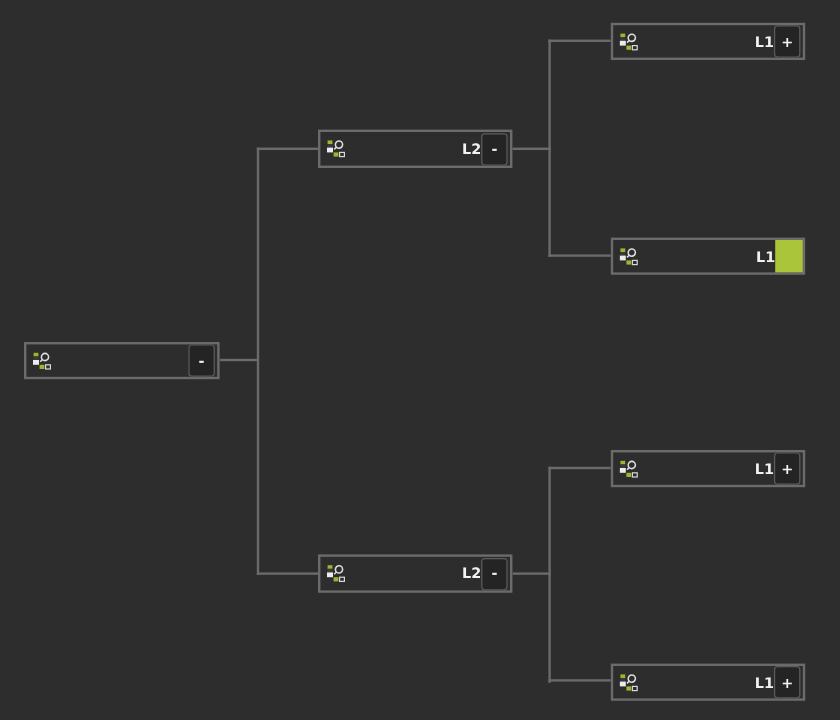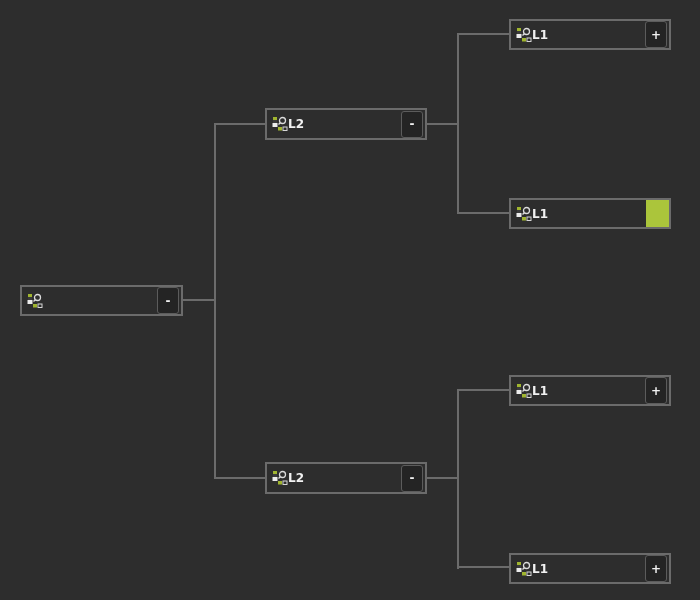--- a/index.html
+++ b/index.html
@@ -26,21 +26,21 @@
     align-items: center;
     padding-left: 5px;
   }
   .node-icon {
     width: 16px;
     height: 16px;
     flex: 0 0 16px;
   }
   .node-label {
     flex: 1 1 auto;
-    text-align: left;
+    text-align: right;
     color: #f2f2f2;
     font-size: 12px;
     font-weight: bold;
     line-height: 1;
     user-select: none;
   }
   .ctrl-btn {
     flex: 0 0 auto;
     width: 20px;
     height: 25px;

